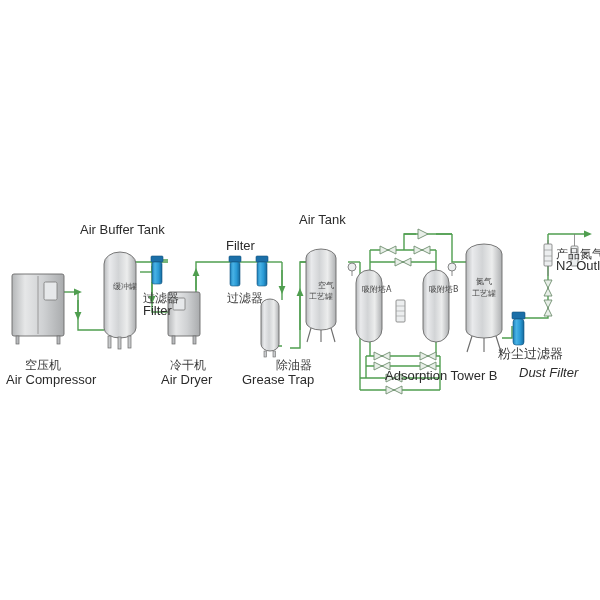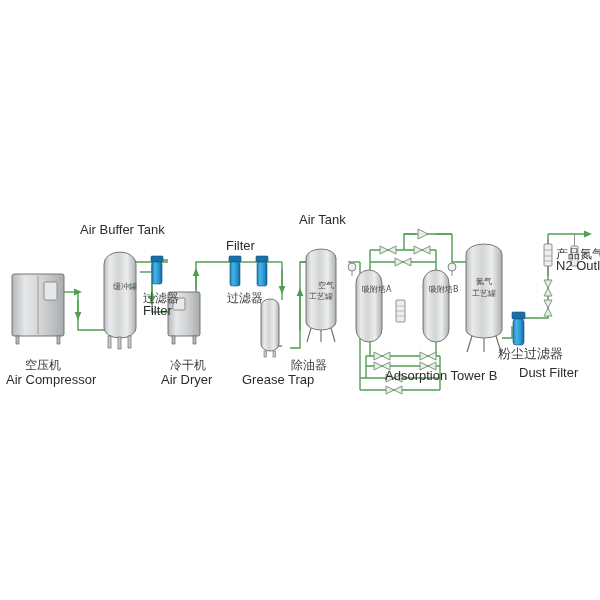--- a/index.html
+++ b/index.html
@@ -245,34 +245,34 @@
 
   <div class="lbl cn" style="left:143px;top:290px;">过滤器</div>
   <div class="lbl en" style="left:143px;top:303px;">Filter</div>
 
   <div class="lbl cn" style="left:170px;top:357px;">冷干机</div>
   <div class="lbl en" style="left:161px;top:372px;">Air Dryer</div>
 
   <div class="lbl en" style="left:226px;top:238px;">Filter</div>
   <div class="lbl cn" style="left:227px;top:290px;">过滤器</div>
 
-  <div class="lbl cn" style="left:271px;top:357px;padding-left:20px;">除油器</div>
+  <div class="lbl cn" style="left:256px;top:357px;padding-left:20px;">除油器</div>
   <div class="lbl en" style="left:242px;top:372px;">Grease Trap</div>
 
   <div class="lbl en" style="left:299px;top:212px;">Air Tank</div>
   <div class="lbl vtxt" style="left:308px;top:281px;width:36px;">空气</div>
   <div class="lbl vtxt" style="left:304px;top:292px;width:34px;">工艺罐</div>
 
   <div class="lbl vtxt" style="left:362px;top:285px;width:14px;">吸附塔A</div>
 
   <div class="lbl vtxt" style="left:429px;top:285px;width:14px;">吸附塔B</div>
   <div class="lbl en" style="left:385px;top:368px;">Adsorption Tower B</div>
 
   <div class="lbl vtxt" style="left:471px;top:277px;width:26px;">氮气</div>
   <div class="lbl vtxt" style="left:467px;top:289px;width:34px;">工艺罐</div>
 
   <div class="lbl cn-sm" style="left:498px;top:345px;">粉尘过滤器</div>
-  <div class="lbl en" style="left:519px;top:365px;">Dust Filter</div>
+  <div class="lbl en" style="left:519px;top:365px;font-style:italic;">Dust Filter</div>
 
   <div class="lbl cn" style="left:556px;top:246px;">产品氮气</div>
   <div class="lbl en" style="left:556px;top:258px;">N2 Outlet</div>
 
 </div>
 
 </body></html>

